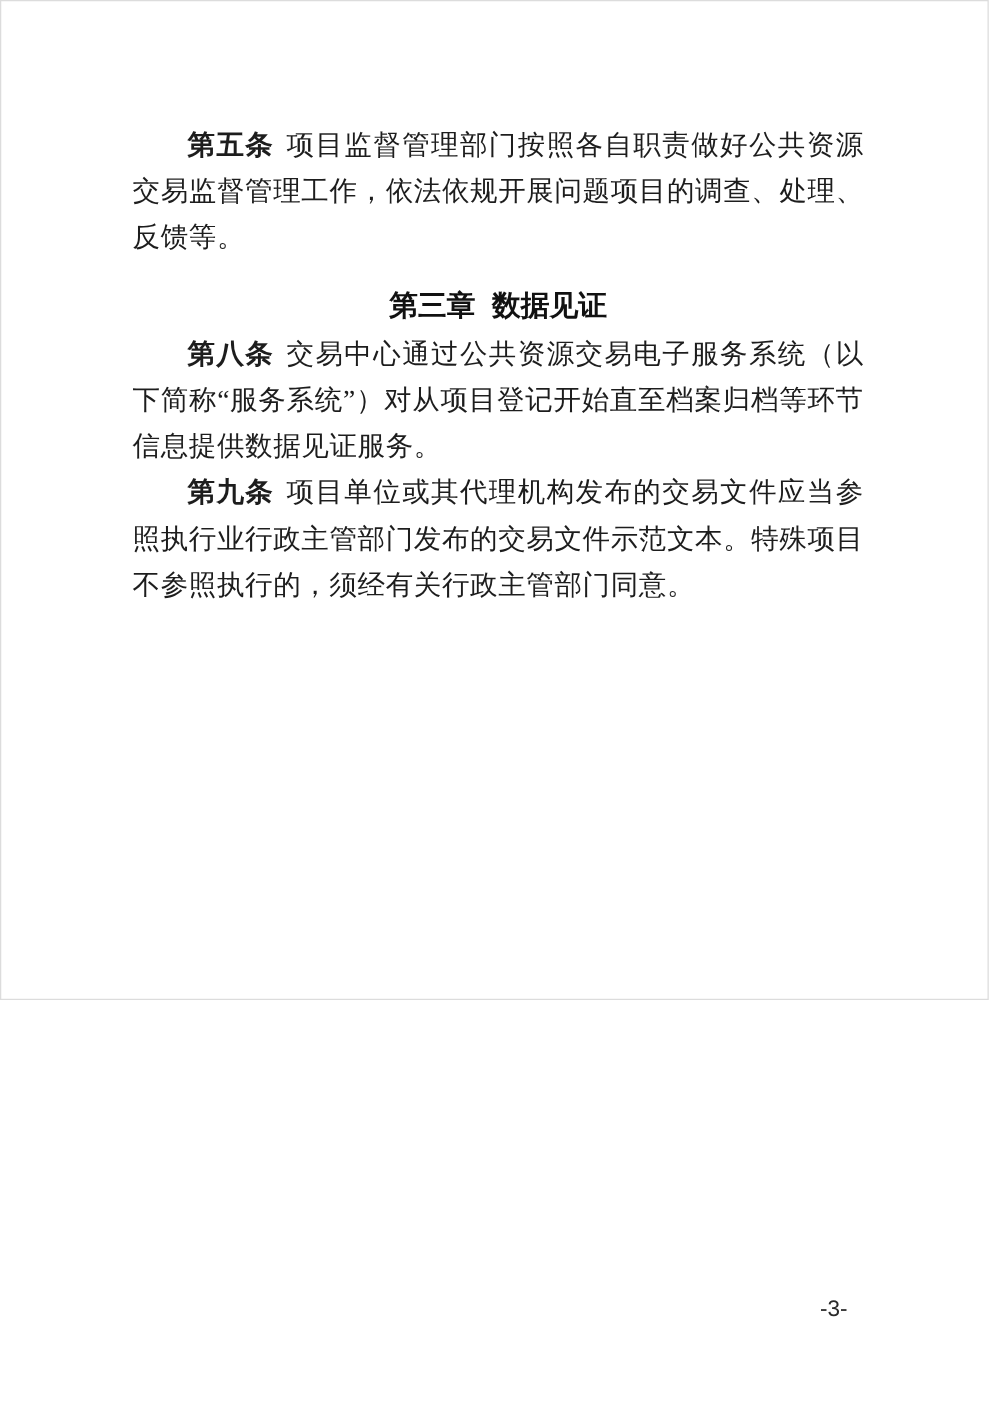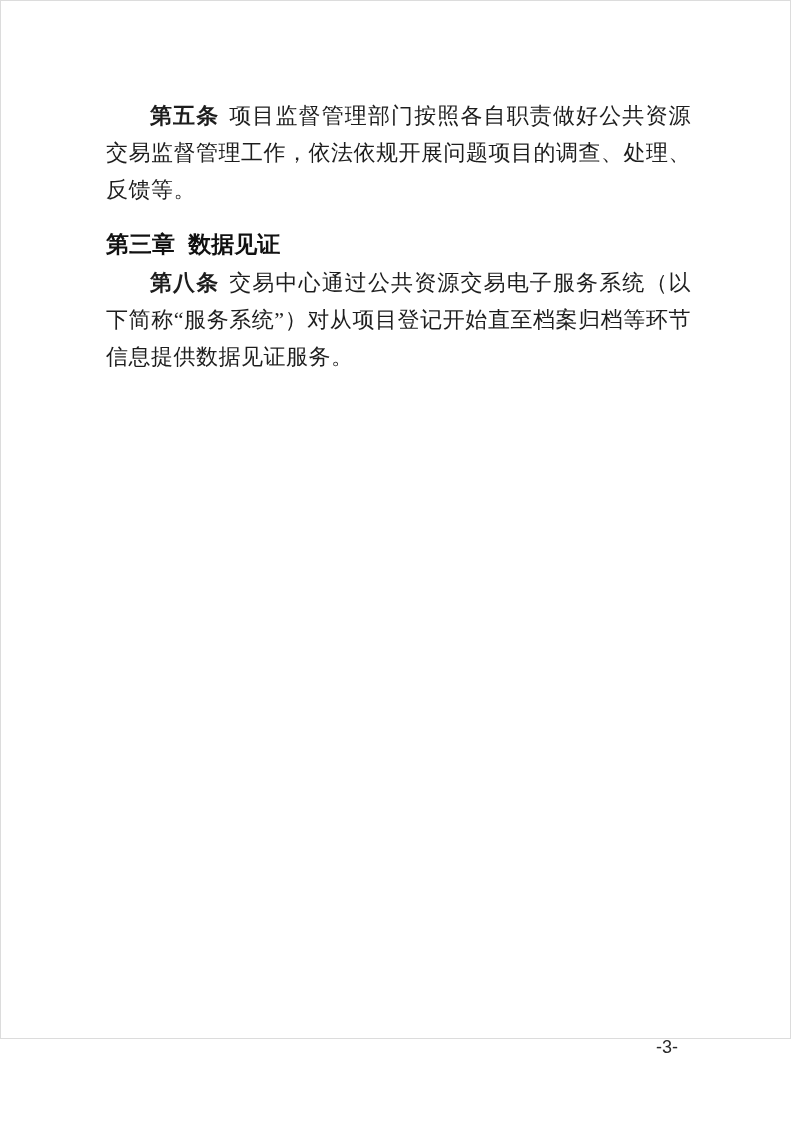--- a/index.html
+++ b/index.html
@@ -12,21 +12,21 @@
     height: 1122px;
     position: relative;
     overflow: hidden;
     font-family: "Liberation Serif", "DejaVu Serif", serif;
     color: #1d1d1d;
   }
   .page {
     position: absolute;
     left: 0; top: 0;
     width: 791px;
-    height: 1039px;
+    height: 800px;
     background: #ffffff;
     border: 1px solid #dcdcdc;
     box-sizing: border-box;
   }
   .content {
     position: absolute;
     left: 105px;
     top: 96px;
     width: 585px;
   }
@@ -40,21 +40,21 @@
     letter-spacing: 0.5px;
   }
   .article-label {
     font-weight: 700;
     margin-right: 0.45em;
   }
   .chapter {
     margin: 16px 0 0 0;
     font-size: 23px;
     line-height: 40px;
-    text-align: left;
+    text-align: center;
     text-indent: 0;
     font-weight: 700;
     font-family: "Liberation Sans", "DejaVu Sans", sans-serif;
     word-spacing: 0.3em;
     color: #111111;
   }
   .page-number {
     position: absolute;
     top: 1035px;
     left: 636px;
@@ -74,18 +74,19 @@
 
     <p class="para"><span class="article-label">第五条</span><span>项目监督管理部门按照各自职责做好公共资源交易监督管理工作，依法依规开展问题项目的调查、处理、反馈等。</span></p>
 
 
 
     <h2 class="chapter">第三章 数据见证</h2>
 
     <p class="para"><span class="article-label">第八条</span><span>交易中心通过公共资源交易电子服务系统（以下简称“服务系统”）对从项目登记开始直至档案归档等环节信息提供数据见证服务。</span></p>
 
 
+    <p class="para"><span class="article-label">第九条</span><span>项目单位或其代理机构发布的交易文件应当参照执行业行政主管部门发布的交易文件示范文本。特殊项目不参照执行的，须经有关行政主管部门同意。</span></p>
 
 
   </div>
 
   <div class="page-number">-3-</div>
 </div>
 
 </body></html>

